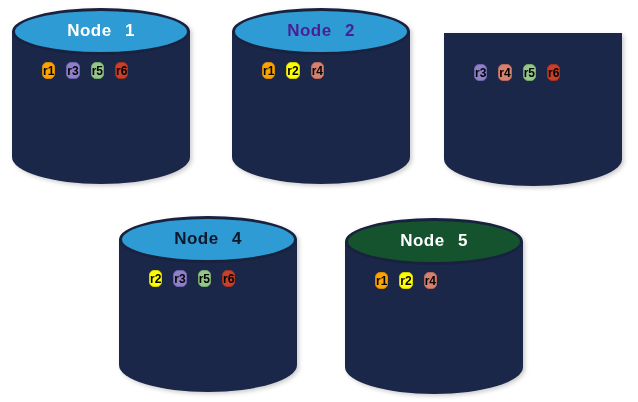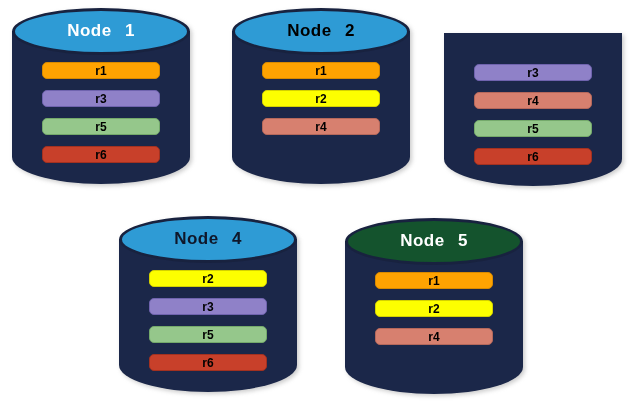--- a/index.html
+++ b/index.html
@@ -44,21 +44,20 @@
     font-size: 17px;
     letter-spacing: 0.5px;
     word-spacing: 8px;
     transform: translateY(-1px);
   }
   .bars {
     position: absolute;
     left: 30px; top: 54px;
     width: 118px;
     display: flex;
-    flex-direction: column;
     gap: 11px;
   }
   .bar {
     height: 17px;
     box-sizing: border-box;
     border: 1.5px solid;
     border-radius: 5px;
     display: flex;
     align-items: center;
     justify-content: center;
@@ -79,21 +78,21 @@
       <div class="bars">
         <div class="bar" style="background: rgb(255, 163, 1); border-color: rgb(216, 138, 0); color: rgb(0, 0, 0);">r1</div>
         <div class="bar" style="background: rgb(143, 129, 200); border-color: rgb(111, 99, 174); color: rgb(0, 0, 0);">r3</div>
         <div class="bar" style="background: rgb(149, 199, 139); border-color: rgb(116, 169, 107); color: rgb(0, 0, 0);">r5</div>
         <div class="bar" style="background: rgb(200, 64, 42); border-color: rgb(163, 49, 32); color: rgb(0, 0, 0);">r6</div>
       </div>
     </div>
     <div class="node pos2">
       <div class="cyl-body" style="background: rgb(27, 39, 73);"></div>
       <div class="cyl-top" style="background: rgb(46, 155, 213); border-color: rgb(24, 34, 63);">
-        <span class="node-title" style="color: #000000;">Node 2</span>
+        <span class="node-title" style="color: #4c1d95;">Node 2</span>
       </div>
       <div class="bars">
         <div class="bar" style="background: rgb(255, 163, 1); border-color: rgb(216, 138, 0); color: rgb(0, 0, 0);">r1</div>
         <div class="bar" style="background: rgb(253, 255, 0); border-color: rgb(212, 210, 0); color: rgb(0, 0, 0);">r2</div>
         <div class="bar" style="background: rgb(215, 128, 111); border-color: rgb(181, 104, 91); color: rgb(0, 0, 0);">r4</div>
       </div>
     </div>
     <div class="node pos3">
       <div class="cyl-body" style="background: rgb(27, 39, 73);"></div>
       <div class="bars">

